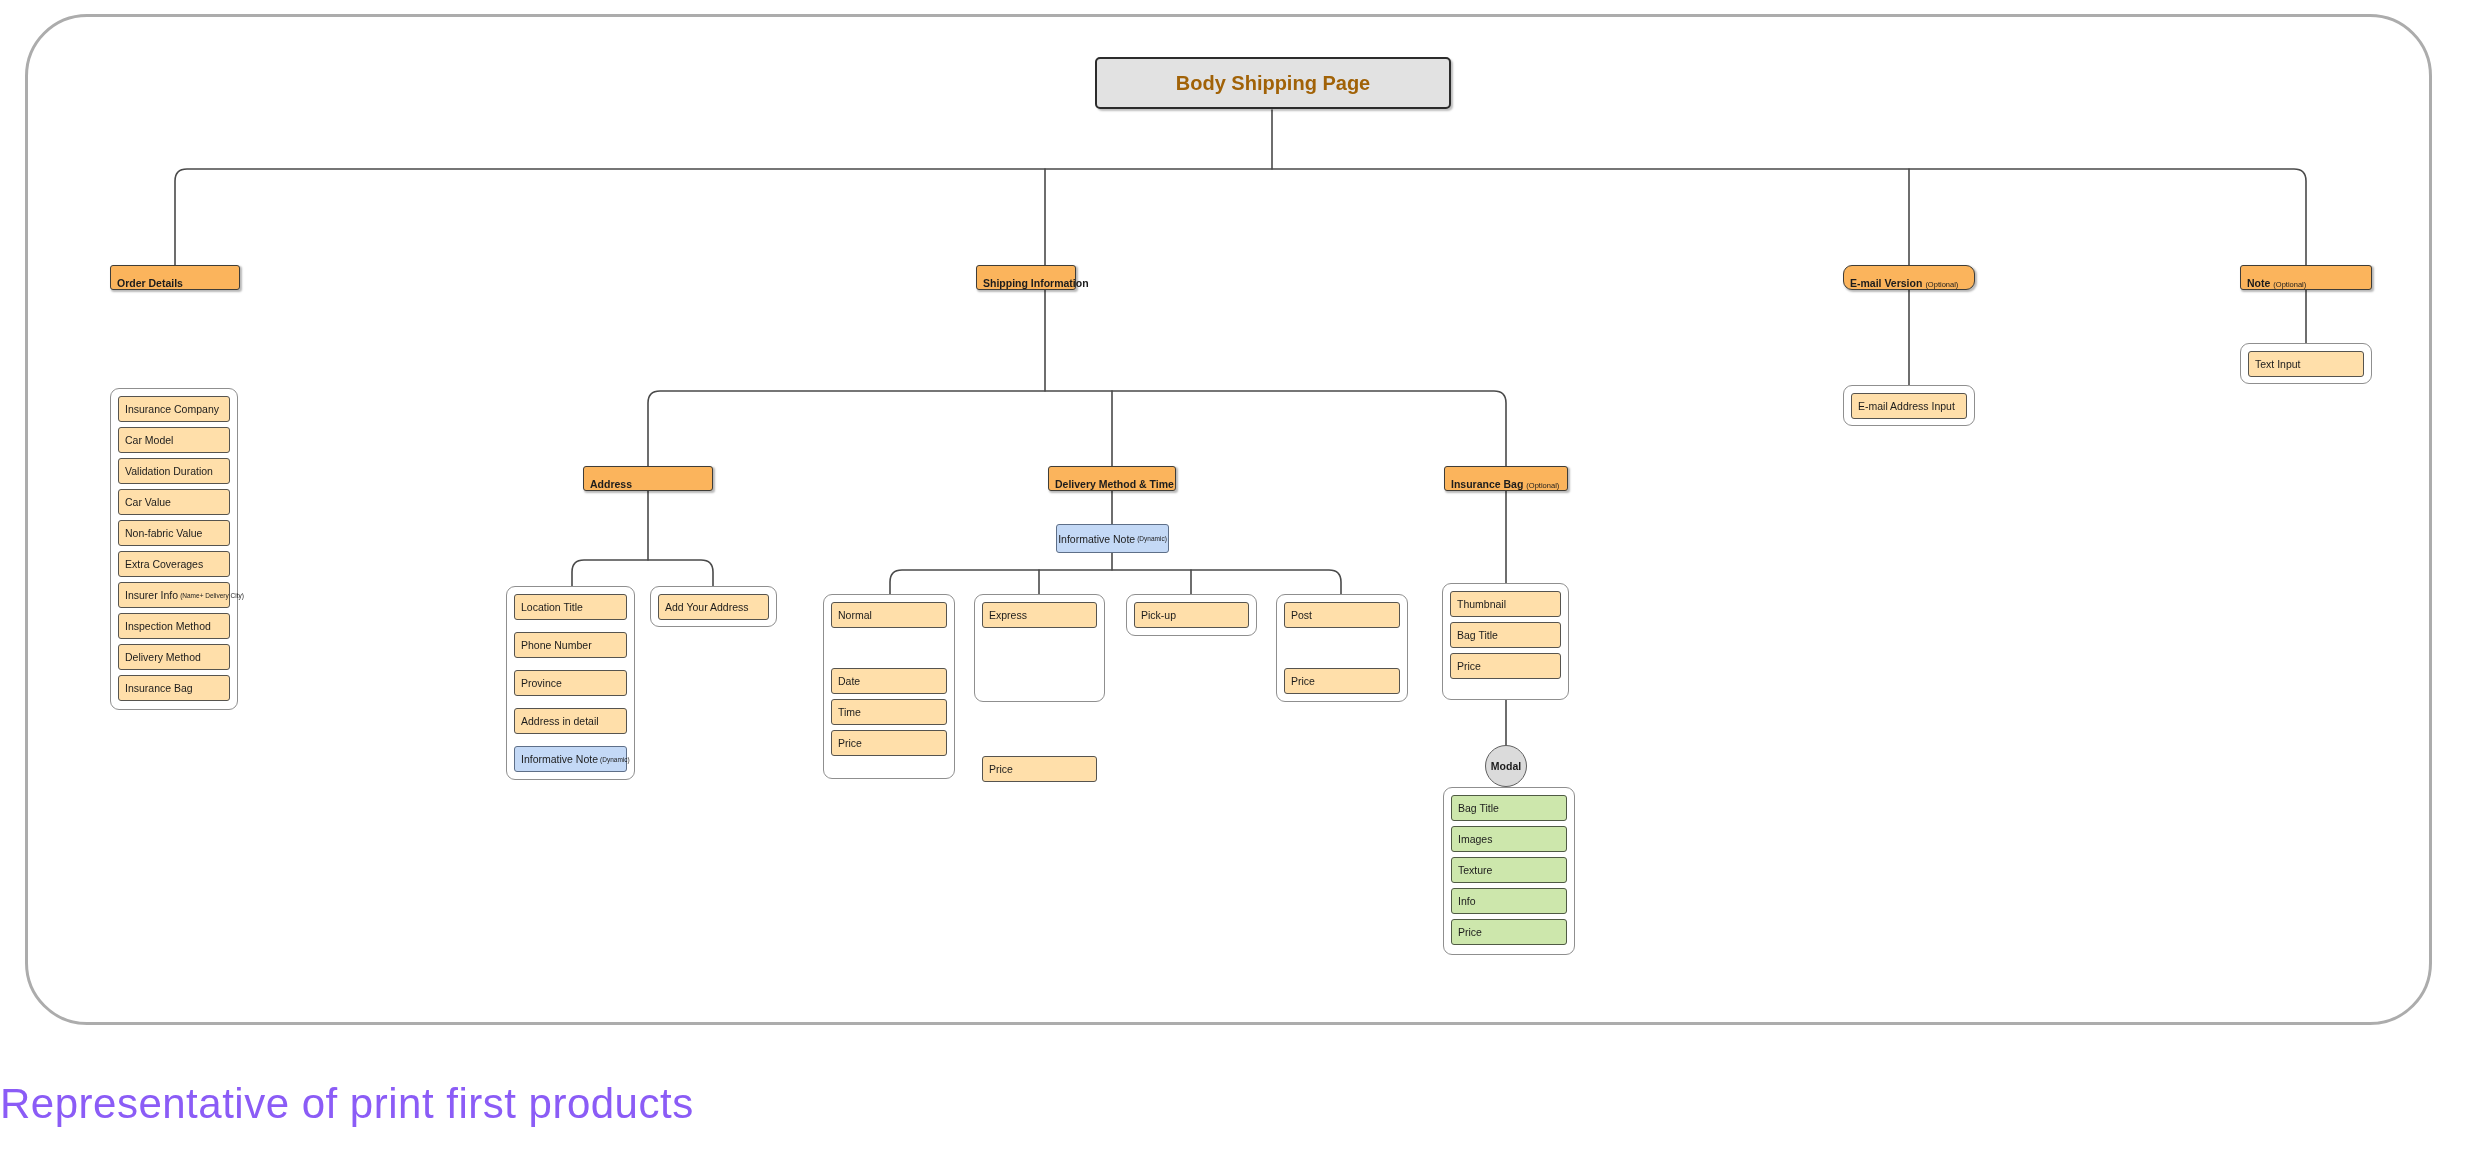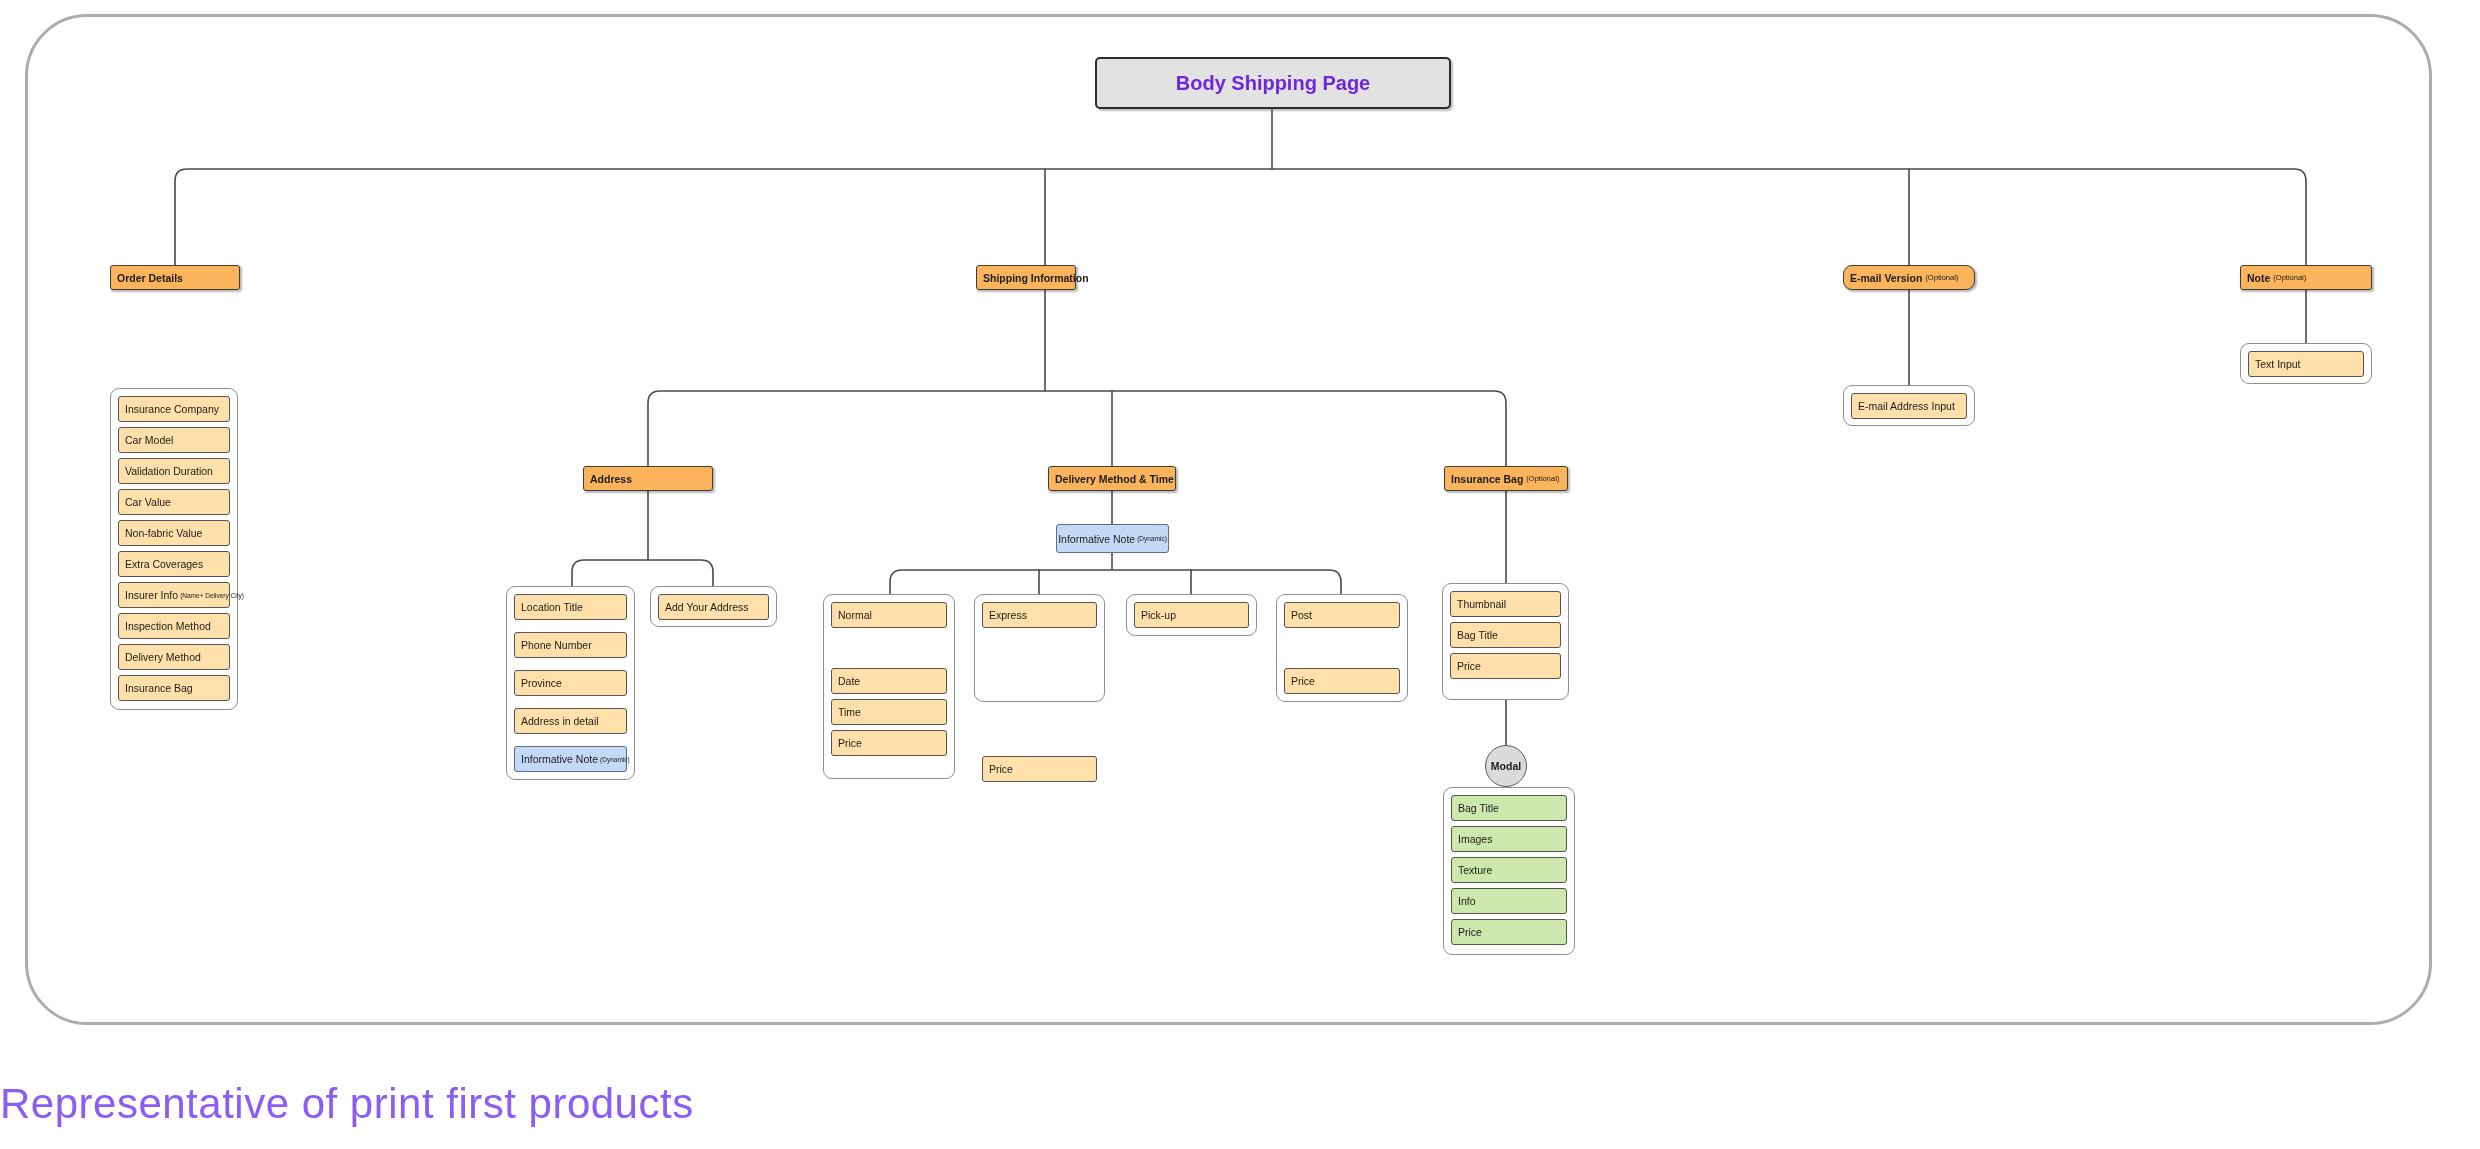--- a/index.html
+++ b/index.html
@@ -1,22 +1,22 @@
 <!DOCTYPE html>
 <html><head>
 <meta charset="utf-8">
 <style>
   html,body{margin:0;padding:0;background:#ffffff;font-family:"Liberation Sans",sans-serif;}
   .stage{position:relative;width:2480px;height:1149px;background:#ffffff;overflow:hidden;}
   .frame{position:absolute;left:25px;top:14px;width:2401px;height:1005px;border:3px solid #ACACAC;border-radius:62px;background:#ffffff;}
   svg.wires{position:absolute;left:0;top:0;width:2480px;height:1149px;pointer-events:none;}
 
-  .title{position:absolute;left:1095px;top:57px;width:356px;height:52px;background:#E2E2E2;border:2px solid #2B2B2B;border-radius:5px;display:flex;align-items:center;justify-content:center;font-weight:bold;font-size:20px;color:#6d28d9;box-shadow:2px 2px 2px rgba(0,0,0,0.25);box-sizing:border-box;}
-
-  .hdr{position:absolute;height:25px;background:#FBB45C;border:1px solid #3F3D38;border-radius:3px;display:flex;align-items:center;padding:0 6px;box-sizing:border-box;font-size:10.5px;font-weight:bold;color:#1C1C1C;box-shadow:1.5px 1.5px 2px rgba(0,0,0,0.28);white-space:nowrap;}
+  .title{position:absolute;left:1095px;top:57px;width:356px;height:52px;background:#E2E2E2;border:2px solid #2B2B2B;border-radius:5px;display:flex;align-items:center;justify-content:center;font-weight:bold;font-size:20px;color:#a16207;box-shadow:2px 2px 2px rgba(0,0,0,0.25);box-sizing:border-box;}
+
+  .hdr{position:absolute;height:25px;background:#FBB45C;border:1px solid #3F3D38;border-radius:3px;display:flex;align-items:flex-end;padding:0 6px;box-sizing:border-box;font-size:10.5px;font-weight:bold;color:#1C1C1C;box-shadow:1.5px 1.5px 2px rgba(0,0,0,0.28);white-space:nowrap;}
   .hdr .note{font-weight:normal;font-size:7.5px;margin-left:3px;}
 
   .panel{position:absolute;background:#ffffff;border:1.5px solid #8F8F8F;border-radius:9px;box-sizing:border-box;padding:7px;display:flex;flex-direction:column;align-items:stretch;}
   .item{background:#FFDFAA;border:1px solid #56544F;border-radius:3px;height:26px;display:flex;align-items:center;padding:0 6px;box-sizing:border-box;font-size:10.5px;color:#1C1C1C;flex:none;white-space:nowrap;}
   .item + .item{margin-top:5px;}
   .item .note{font-size:6.5px;margin-left:2px;}
   .item.blue{background:#C4D9F6;border-color:#5E6F88;}
   .item.green{background:#CDE7AC;border-color:#4F5A44;}
   .sp{height:40px;flex:none;}
 

